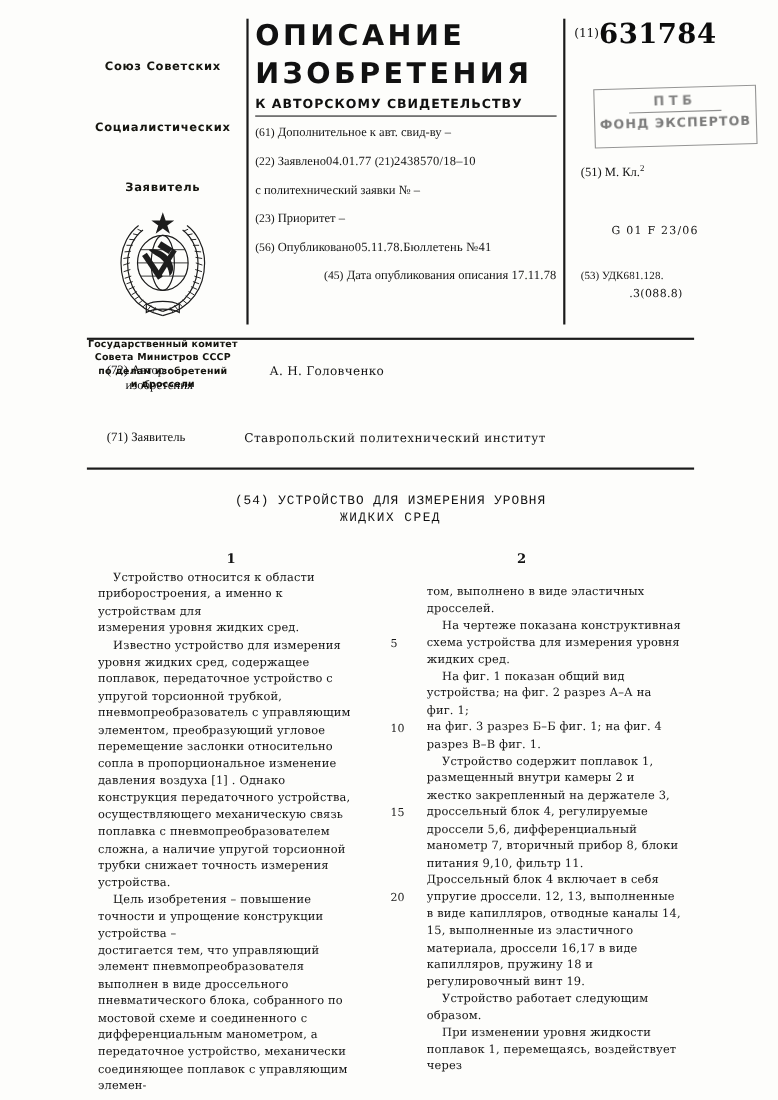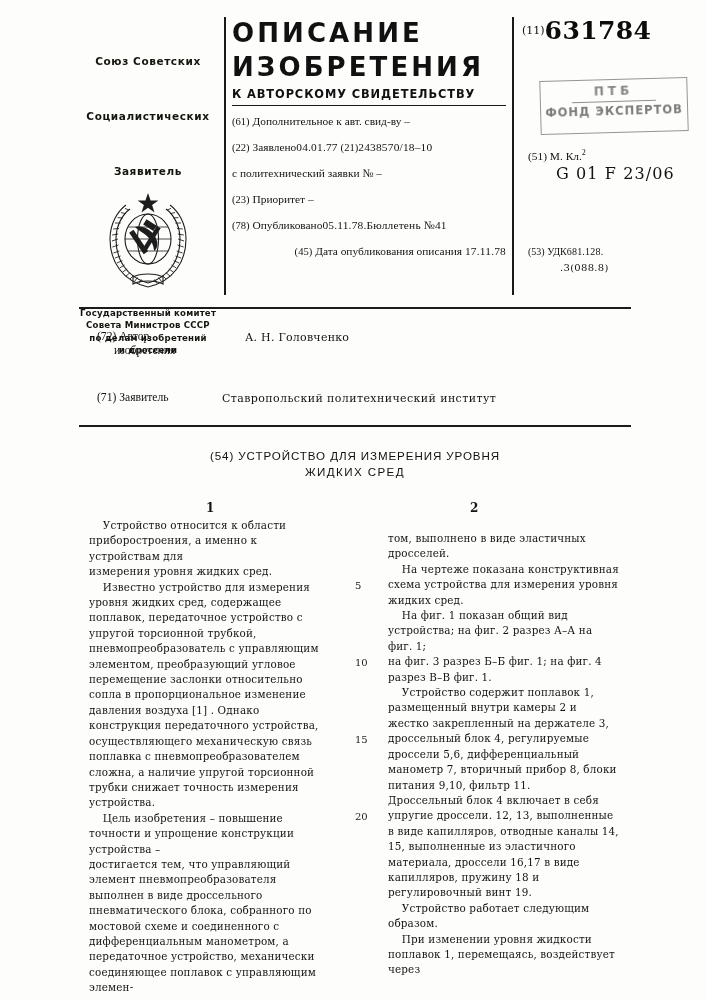--- a/index.html
+++ b/index.html
@@ -193,34 +193,35 @@
     font-size: 11.4px;
     line-height: 18px;
     white-space: nowrap;
   }
   .mkl .sup { font-size: 8px; vertical-align: 5px; }
   .mkl-code {
     display: block;
     margin-left: 28px;
     letter-spacing: 1.1px;
     font-family: "DejaVu Serif", serif;
-    font-size: 16px;
+    font-size: 10px;
+    margin-top: 36px;
   }
   .udk {
     position: absolute;
     left: 6px;
     top: 228px;
     font-family: "Liberation Serif", serif;
     font-size: 10px;
     line-height: 16px;
     white-space: nowrap;
   }
   .udk-code2 {
     display: block;
-    margin-left: 32px;
+    margin-left: 44px;
     font-family: "DejaVu Serif", serif;
     letter-spacing: 0.3px;
   }
 
   
   .hrule {
     position: absolute;
     left: 79px;
     width: 552px;
     height: 1.8px;
@@ -249,21 +250,21 @@
   .appl-label { top: 391px; }
   .appl-value { left: 222px; top: 392px; letter-spacing: 0.4px; }
 
   
   .inv-title {
     position: absolute;
     left: 79px;
     top: 448px;
     width: 552px;
     text-align: center;
-    font-family: Liberation Sans, sans-serif;
+    font-family: Liberation Mono, monospace;
     font-size: 11.6px;
     letter-spacing: 0.9px;
     line-height: 15.5px;
     color: #101010;
   }
   .inv-title .l2 { letter-spacing: 1.4px; }
 
   
   .colnum {
     position: absolute;
@@ -393,21 +394,21 @@
         <div class="biblio-row">
           <span>с политехнический заявки №</span>
           <span>–</span>
         </div>
         <div class="biblio-row">
           <span class="code">(23)</span>
           <span>Приоритет</span>
           <span>–</span>
         </div>
         <div class="biblio-row">
-          <span class="code">(78)</span>
+          <span class="code">(56)</span>
           <span>Опубликовано</span><span class="bold-num">05.11.78.Бюллетень №41</span>
         </div>
         <div class="biblio-row tight">
           <span class="code">(45)</span>
           <span>Дата опубликования описания</span>
           <span class="bold-num">17.11.78</span>
         </div>
       </div>
     </div>
 

